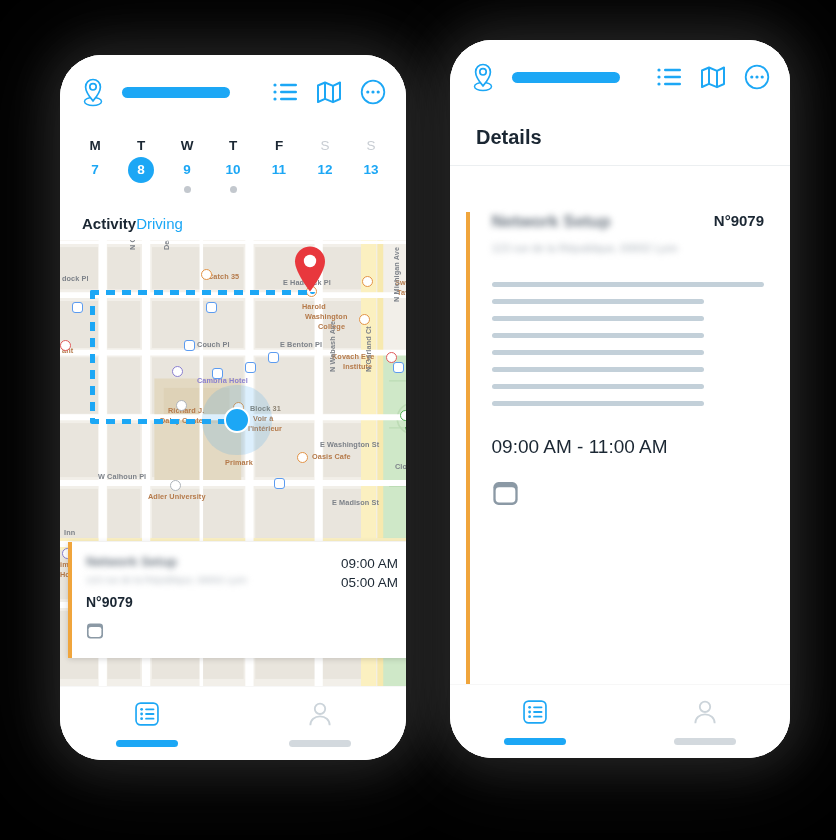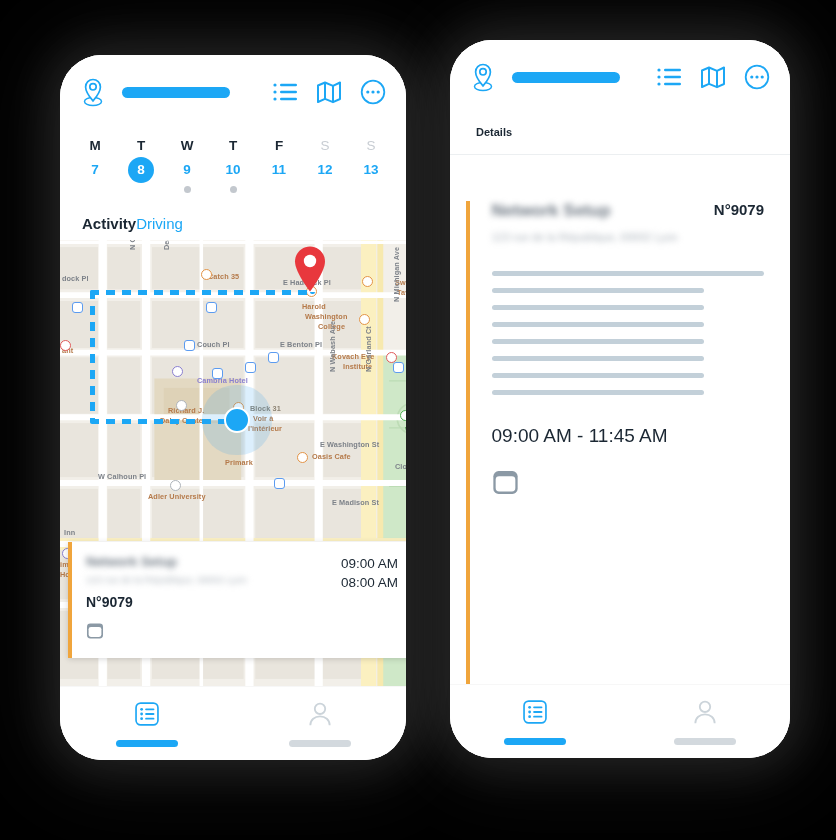--- a/index.html
+++ b/index.html
@@ -131,21 +131,21 @@
   .card-addr { font-size:9.5px; font-weight:500; color:#aab2ba; margin-bottom:9px; }
   .card-num { font-size:14px; font-weight:700; color:#1b2733; }
   .card-time { font-size:13.5px; font-weight:500; color:#1b2733; line-height:19px; }
   .noteicon { margin-top:12px; }
 
   
   .details-head {
     padding: 12px 26px 16px 26px;
     border-bottom:1px solid #eceff1;
   }
-  .details-title { font-size:11px; font-weight:700; color:#1b2733; }
+  .details-title { font-size:20px; font-weight:700; color:#1b2733; }
 
   .details-body { flex:1 1 auto; padding: 46px 0 0 0; display:flex; }
   .details-accent { width:3.5px; flex:0 0 3.5px; background: var(--orange); margin-left:16px; }
   .details-content { flex:1 1 auto; padding: 0 26px 0 22px; }
 
   .d-row { display:flex; align-items:flex-start; justify-content:space-between; }
   .d-title { font-size:17px; font-weight:700; color:#6d7782; }
   .d-num { font-size:15px; font-weight:700; color:#1b2733; white-space:nowrap; }
   .d-addr { font-size:11px; font-weight:500; color:#aab2ba; margin-top:10px; }
 
@@ -431,21 +431,21 @@
               <div class="card-num">N°9079</div>
               <span class="noteicon" style="display:inline-block;">
                 <svg viewBox="0 0 22 22" width="18" height="18">
                   <rect x="1.2" y="1.8" width="19.6" height="18.4" rx="4.2" fill="#8b99a5"></rect>
                   <rect x="3.2" y="6.2" width="15.6" height="12" rx="2.8" fill="#ffffff"></rect>
                 </svg>
               </span>
             </div>
             <div class="card-right">
               <div class="card-time">09:00 AM</div>
-              <div class="card-time">08:00 AM</div>
+              <div class="card-time">05:00 AM</div>
             </div>
           </div>
         </div>
       </div>
 
       <div class="bottomnav">
         <div class="navitem">
           <span>
             <svg viewBox="0 0 28 28" width="26" height="26">
               <rect x="2.2" y="2.2" width="23.6" height="23.6" rx="5" fill="none" stroke="#1ca7f5" stroke-width="1.8"></rect>
@@ -531,21 +531,21 @@
               <div class="ph-line" style="width: 100%;"></div>
               <div class="ph-line" style="width: 78%;"></div>
               <div class="ph-line" style="width: 78%;"></div>
               <div class="ph-line" style="width: 78%;"></div>
               <div class="ph-line" style="width: 78%;"></div>
               <div class="ph-line" style="width: 78%;"></div>
               <div class="ph-line" style="width: 78%;"></div>
               <div class="ph-line" style="width: 78%;"></div>
             </div>
 
-          <div class="d-time">09:00 AM - 11:45 AM</div>
+          <div class="d-time">09:00 AM - 11:00 AM</div>
 
           <div class="d-note">
             <svg viewBox="0 0 28 28" width="27" height="27">
               <rect x="1.4" y="2.2" width="25.2" height="23.6" rx="5.4" fill="#8b99a5"></rect>
               <rect x="3.8" y="7.6" width="20.4" height="15.8" rx="3.6" fill="#ffffff"></rect>
             </svg>
           </div>
         </div>
       </div>
 

